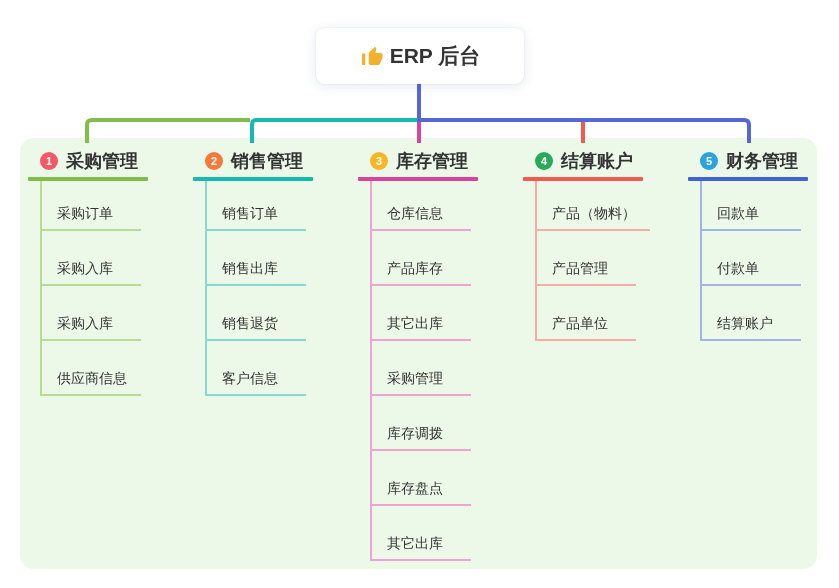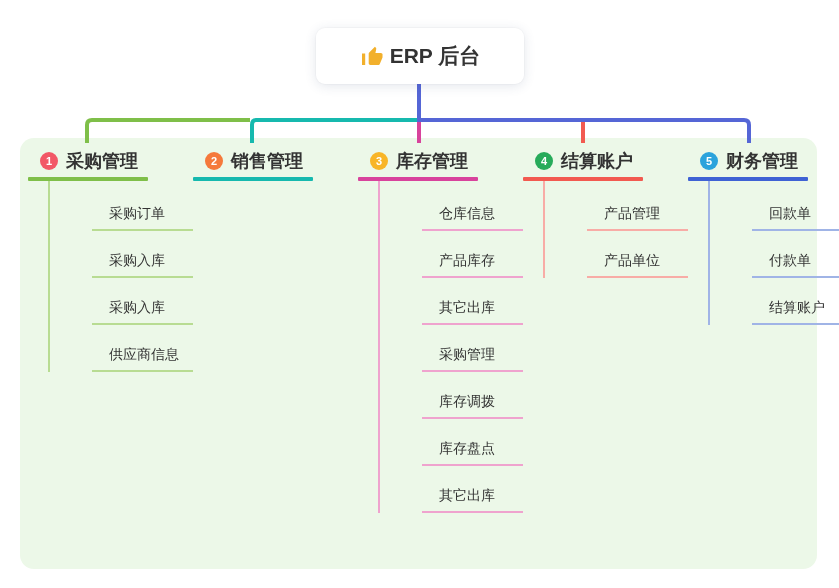--- a/index.html
+++ b/index.html
@@ -27,22 +27,22 @@
 
   
   .branch{position:absolute;top:147px;width:160px;z-index:4;}
   .branch-head{display:flex;align-items:center;gap:8px;height:28px;padding-left:12px;cursor:default;}
   .badge{
     width:18px;height:18px;border-radius:50%;background:var(--badge,#f25866);
     color:#fff;font-size:11px;font-weight:700;line-height:18px;text-align:center;flex:0 0 18px;
   }
   .branch-label{font-size:18px;font-weight:600;color:#333;white-space:nowrap;}
   .branch-underline{height:4px;width:120px;background:var(--main,#7fbf49);margin-top:2px;border-radius:1px;}
-  .children{margin-left:20px;border-left:2px solid var(--light,#b8dc92);padding-left:44px;}
-  .child{height:47px;display:flex;align-items:flex-end;}
+  .children{margin-left:12px;border-left:2px solid var(--light,#b8dc92);}
+  .child{height:55px;display:flex;align-items:flex-end;}
   .child:first-child{height:50px;}
   .child-label{
     display:block;width:max-content;min-width:70px;
     padding:0 14px 8px 17px;margin-left:-2px;
     border-bottom:2px solid var(--light,#b8dc92);
     font-size:14px;color:#333;line-height:16px;white-space:nowrap;cursor:default;
   }
   .b1{left:28px;} .b2{left:193px;} .b3{left:358px;} .b4{left:523px;} .b5{left:688px;}
 </style>
 </head>
@@ -94,20 +94,34 @@
         </div>
     </div>
   </div>
 
   <div class="branch b2" style="--main: #16b9ae; --light: #86d9d1; --badge: #f5793b;">
     <div class="branch-head">
       <span class="badge">2</span>
       <span class="branch-label">销售管理</span>
     </div>
     <div class="branch-underline"></div>
+    <div class="children">
+      <div class="child">
+          <span class="child-label">销售订单</span>
+        </div>
+      <div class="child">
+          <span class="child-label">销售出库</span>
+        </div>
+      <div class="child">
+          <span class="child-label">销售退货</span>
+        </div>
+      <div class="child">
+          <span class="child-label">客户信息</span>
+        </div>
+    </div>
   </div>
 
   <div class="branch b3" style="--main: #d8439c; --light: #efa3ce; --badge: #f8b527;">
     <div class="branch-head">
       <span class="badge">3</span>
       <span class="branch-label">库存管理</span>
     </div>
     <div class="branch-underline"></div>
     <div class="children">
       <div class="child">
@@ -135,20 +149,23 @@
   </div>
 
   <div class="branch b4" style="--main: #f25a50; --light: #f8aca6; --badge: #27ab5a;">
     <div class="branch-head">
       <span class="badge">4</span>
       <span class="branch-label">结算账户</span>
     </div>
     <div class="branch-underline"></div>
     <div class="children">
       <div class="child">
+          <span class="child-label">产品（物料）</span>
+        </div>
+      <div class="child">
           <span class="child-label">产品管理</span>
         </div>
       <div class="child">
           <span class="child-label">产品单位</span>
         </div>
     </div>
   </div>
 
   <div class="branch b5" style="--main: #3f62d4; --light: #a0b4e6; --badge: #2ba3dc;">
     <div class="branch-head">

